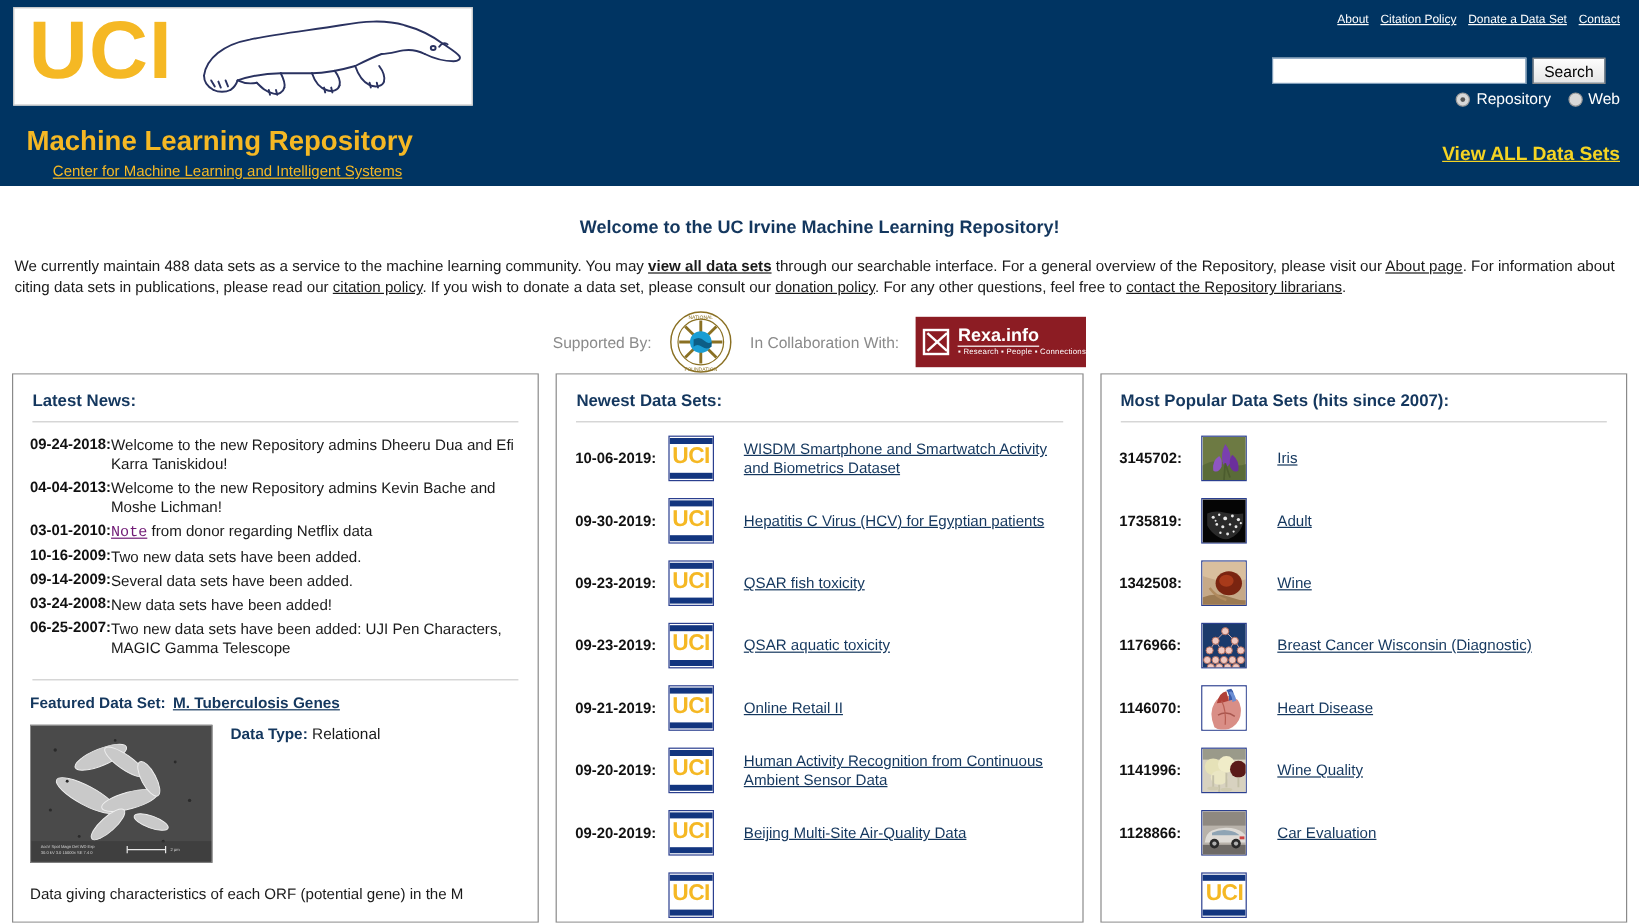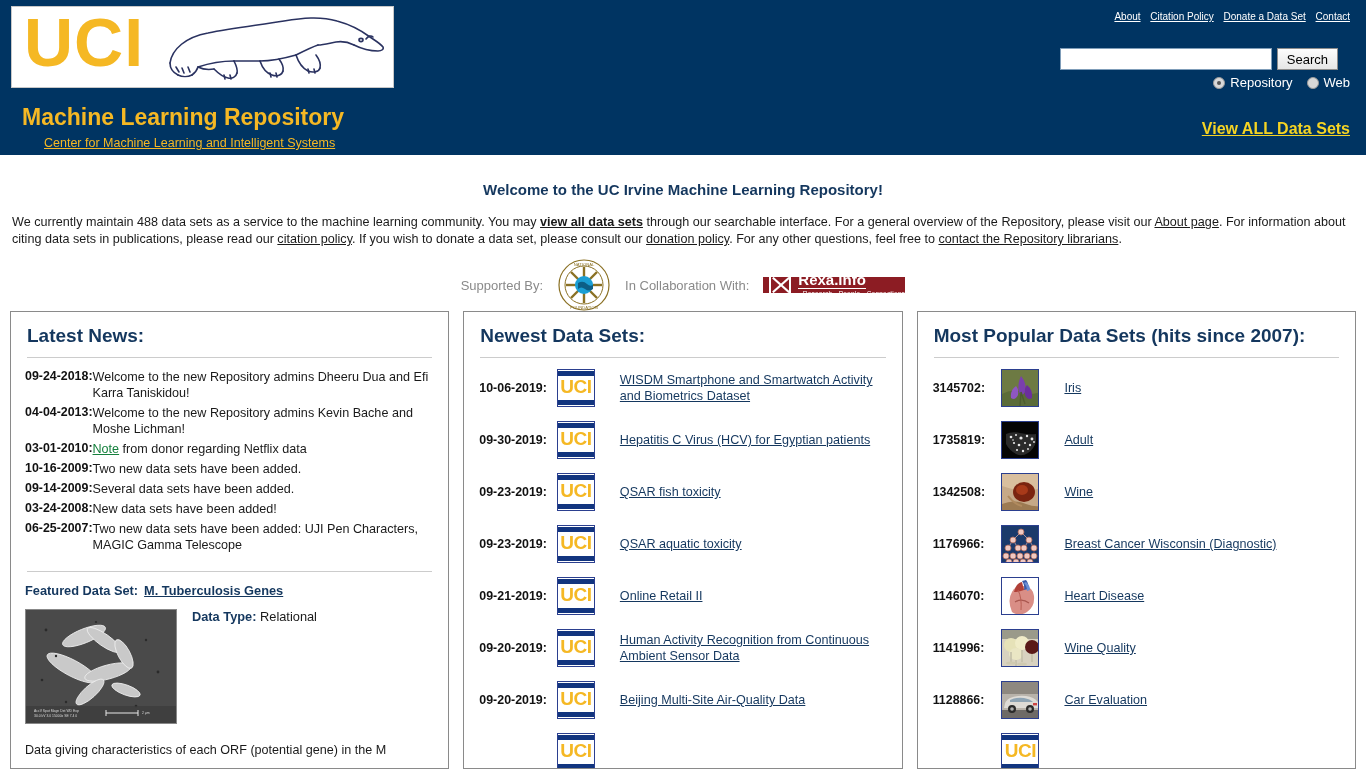--- a/index.html
+++ b/index.html
@@ -170,21 +170,21 @@
     margin-top: 10px;
     gap: 0;
   }
   .sponsor-label {
     font-size: 13px;
     color: #8a8a8a;
   }
   #nsf-logo { margin: 0 14px; }
   #rexa-logo {
     margin-left: 14px;
-    width: 142px; height: 16px;
+    width: 142px; height: 42px;
     background: #8c1c23;
     position: relative;
     display: flex;
     align-items: center;
     overflow: hidden;
   }
   #rexa-mark {
     width: 22px; height: 22px;
     border: 2px solid #ffffff;
     margin-left: 6px;
@@ -223,40 +223,40 @@
   }
   .panel {
     border: 1px solid #8a8a8a;
     background: #ffffff;
     flex: 1 1 0;
     padding: 11px 14px 0 14px;
     overflow: hidden;
     position: relative;
   }
   .panel-title {
-    font-size: 19px;
+    font-size: 14px;
     font-weight: bold;
     color: #14375e;
     margin: 2px 0 0 2px;
   }
   .panel-rule {
     border: none;
     border-top: 1px solid #cccccc;
     margin: 10px 2px 0 2px;
   }
 
   
   .news-table { width: 100%; border-collapse: collapse; margin-top: 9px; }
   .news-table td { vertical-align: top; padding: 2px 0; }
   .news-date {
     font-size: 12.4px; font-weight: bold; color: #111111;
     white-space: nowrap; padding-right: 8px;
   }
   .news-text { font-size: 12.6px; color: #1a1a1a; line-height: 16px; margin-top: 16px; }
-  .news-text a { color: #15803d; text-decoration: underline; cursor: pointer; }
+  .news-text a { color: #701a75; text-decoration: underline; cursor: pointer; font-family: Liberation Mono, monospace; }
 
   .featured-rule {
     border: none; border-top: 1px solid #cccccc;
     margin: 16px 2px 0 2px;
   }
   .featured-head {
     margin-top: 11px;
     font-size: 12.8px; font-weight: bold; color: #14375e;
   }
   .featured-head a {

